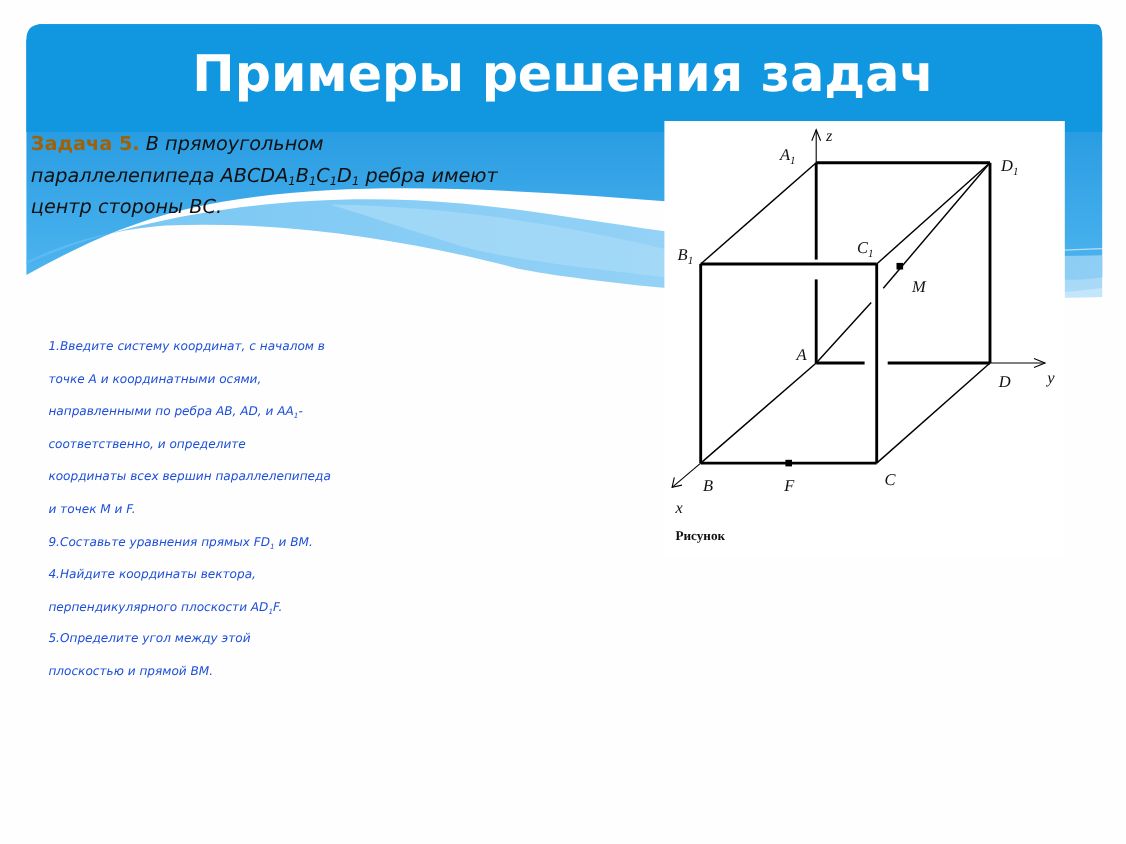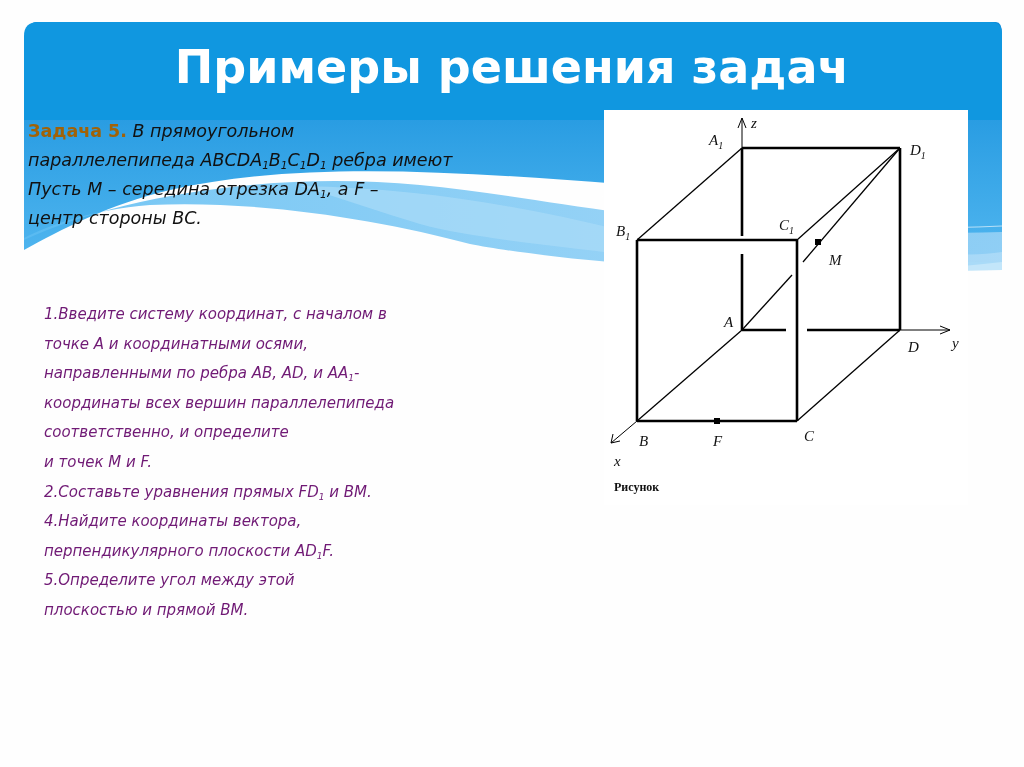--- a/index.html
+++ b/index.html
@@ -17,21 +17,21 @@
   }
   .task {
     position: absolute; left: 28px; top: 117px; width: 500px;
     font-size: 17.5px; line-height: 29px; color: #111;
     font-style: italic;
     font-family: "DejaVu Sans", sans-serif;
   }
   .task .task-label { font-style: normal; font-weight: bold; color: #a16207; }
   .steps {
     position: absolute; left: 44px; top: 300px; width: 500px;
-    font-size: 15px; line-height: 29.6px; color: #701a75;
+    font-size: 11px; line-height: 29.6px; color: #1d4ed8;
     font-style: italic;
     font-family: "DejaVu Sans", sans-serif;
   }
   .steps .step { display: block; }
   sub { font-size: 60%; vertical-align: -3px; line-height: 0; }
   .figure-box { position: absolute; left: 604px; top: 110px; width: 364px; height: 395px; background: #ffffff; }
   .fig-svg { position: absolute; left: 0; top: 0; width: 1024px; height: 767px; }
   .lbl { font-family: "Liberation Serif", "DejaVu Serif", serif; font-style: italic; font-size: 15px; fill: #111; }
   .lbl-sub { font-family: "Liberation Serif", "DejaVu Serif", serif; font-style: italic; font-size: 10px; fill: #111; }
   .caption { font-family: "Liberation Serif", "DejaVu Serif", serif; font-weight: bold; font-size: 12px; fill: #111; }
@@ -65,32 +65,31 @@
     <path d="M600,196 C740,222 880,232 1002,226" stroke="#ffffff" stroke-width="1" fill="none" opacity="0.6"></path>
     <path d="M300,186 C420,188 520,206 620,230 C700,248 800,262 1002,262 L1002,270
              C880,274 720,270 620,254 C560,246 470,238 420,224 C380,212 340,198 300,186 Z" fill="#a9dbf8" opacity="0.7"></path>
   </svg>
 
   <div class="title">Примеры решения задач</div>
 
   <div class="task">
     <div><span class="task-label">Задача 5.</span><span> В прямоугольном</span></div>
     <div><span>параллелепипеда ABCDA</span><sub>1</sub><span>B</span><sub>1</sub><span>C</span><sub>1</sub><span>D</span><sub>1</sub><span> ребра имеют</span></div>
-    <div><span>Пусть M – середина отрезка DA</span><sub>1</sub><span>, а F –</span></div>
     <div>центр стороны BC.</div>
   </div>
 
   <div class="steps">
     <span class="step">1.Введите систему координат,  с началом в</span>
     <span class="step">точке A и координатными осями,</span>
     <span class="step"><span>направленными по ребра AB, AD, и AA</span><sub>1</sub><span>-</span></span>
+    <span class="step">соответственно, и определите</span>
     <span class="step">координаты всех вершин параллелепипеда</span>
-    <span class="step">соответственно, и определите</span>
     <span class="step">и точек M и F.</span>
-    <span class="step"><span>2.Составьте уравнения прямых FD</span><sub>1</sub><span> и BM.</span></span>
+    <span class="step"><span>9.Составьте уравнения прямых FD</span><sub>1</sub><span> и BM.</span></span>
     <span class="step">4.Найдите координаты вектора,</span>
     <span class="step"><span>перпендикулярного плоскости AD</span><sub>1</sub><span>F.</span></span>
     <span class="step">5.Определите угол между этой</span>
     <span class="step">плоскостью и прямой BM.</span>
   </div>
 
   <div class="figure-box"></div>
   <svg class="fig-svg" viewBox="0 0 1024 767">
     <g stroke="#000" fill="none">
 

